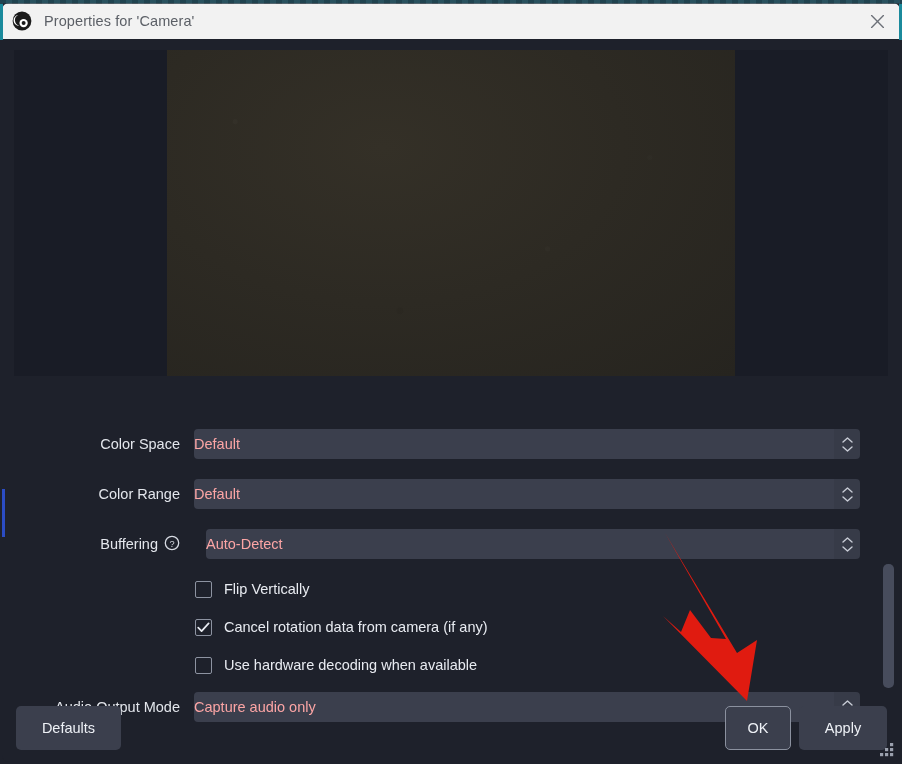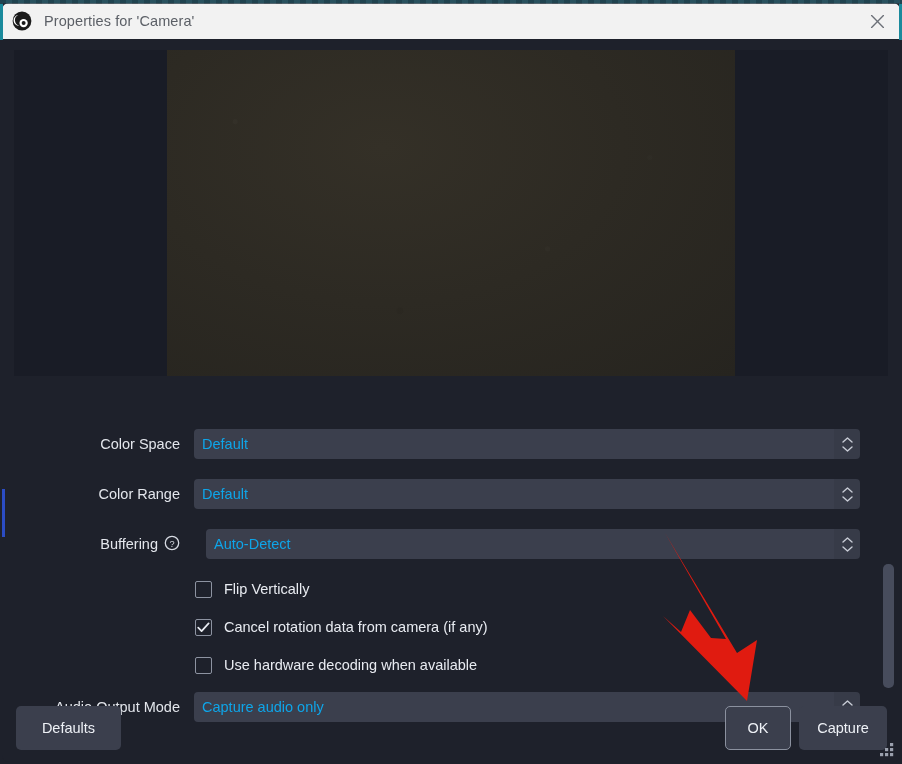--- a/index.html
+++ b/index.html
@@ -177,23 +177,23 @@
     align-items: stretch;
     cursor: pointer;
   }
   .combo-field {
     flex: 1 1 auto;
     background: #3b3f4d;
     border-top-left-radius: 4px;
     border-bottom-left-radius: 4px;
     display: flex;
     align-items: center;
-    padding-left: 8px;
+    padding-left: 0;
     font-size: 14.5px;
-    color: #0ea5e9;
+    color: #fca5a5;
     white-space: nowrap;
     overflow: hidden;
   }
   .combo-spin {
     flex: 0 0 26px;
     background: #373b48;
     border-top-right-radius: 4px;
     border-bottom-right-radius: 4px;
     display: flex;
     flex-direction: column;
@@ -415,21 +415,21 @@
         </div>
       </div>
 
     </div>
 
     <div class="scroll-track"></div>
     <div class="scroll-thumb"></div>
 
     <button class="btn" id="btn-defaults">Defaults</button>
     <button class="btn focused" id="btn-ok">OK</button>
-    <button class="btn" id="btn-cancel">Capture</button>
+    <button class="btn" id="btn-cancel">Apply</button>
 
     <span class="grip">
       <svg width="16" height="16" viewBox="0 0 16 16">
         <rect x="11" y="2" width="3.2" height="3.2" fill="#9aa0ad"></rect>
         <rect x="11" y="7" width="3.2" height="3.2" fill="#9aa0ad"></rect>
         <rect x="6" y="7" width="3.2" height="3.2" fill="#9aa0ad"></rect>
         <rect x="11" y="12" width="3.2" height="3.2" fill="#9aa0ad"></rect>
         <rect x="6" y="12" width="3.2" height="3.2" fill="#9aa0ad"></rect>
         <rect x="1" y="12" width="3.2" height="3.2" fill="#9aa0ad"></rect>
       </svg>

